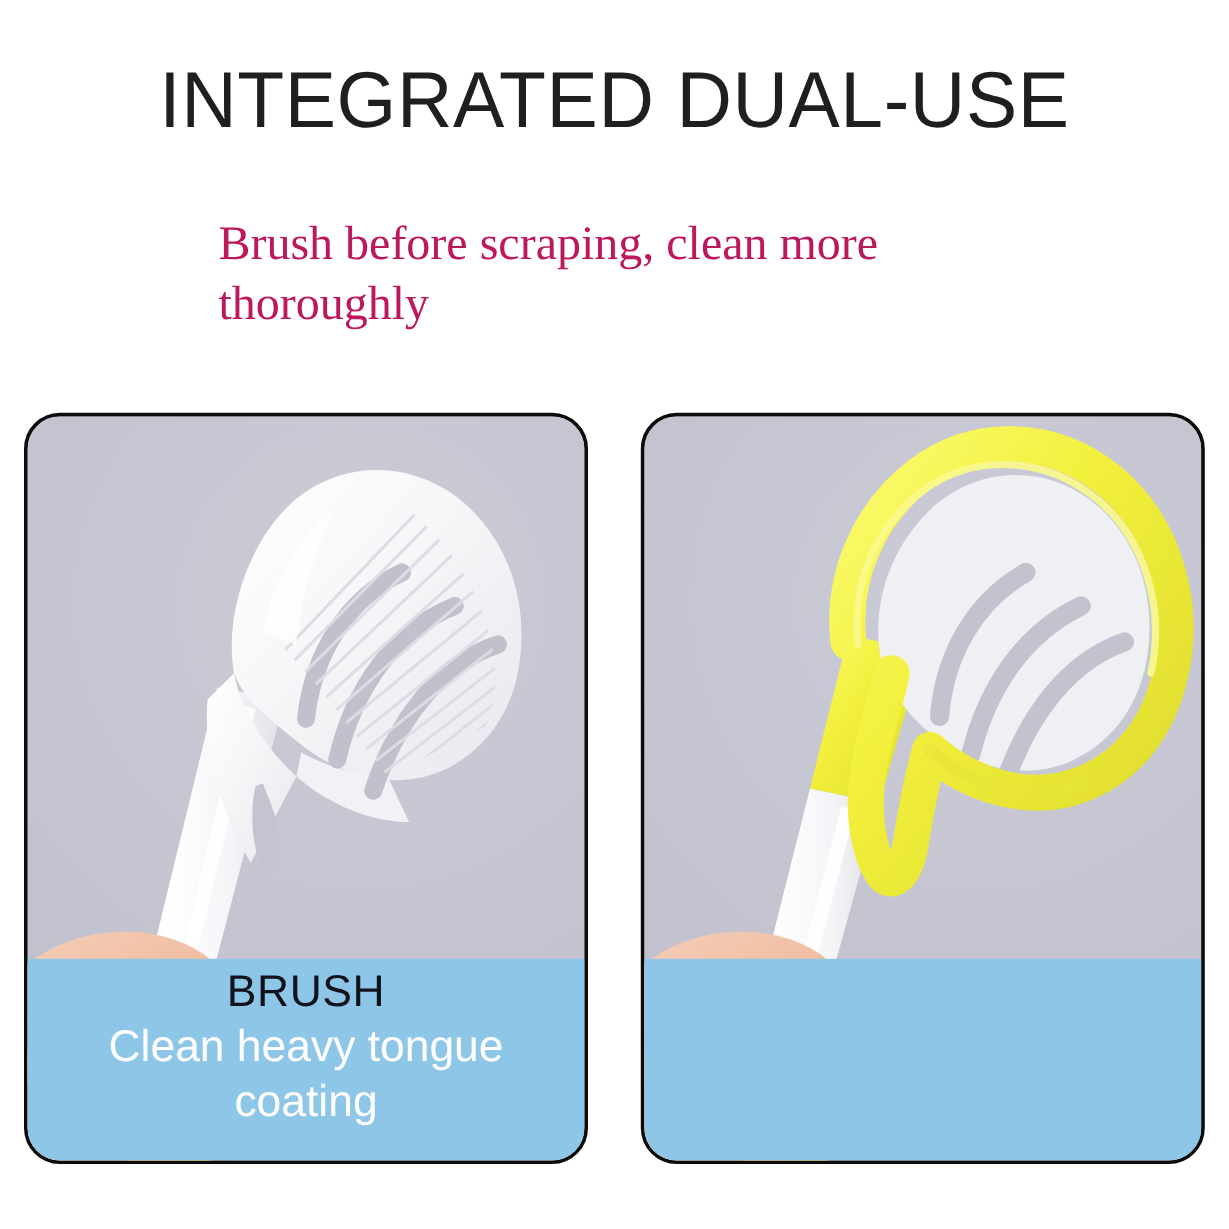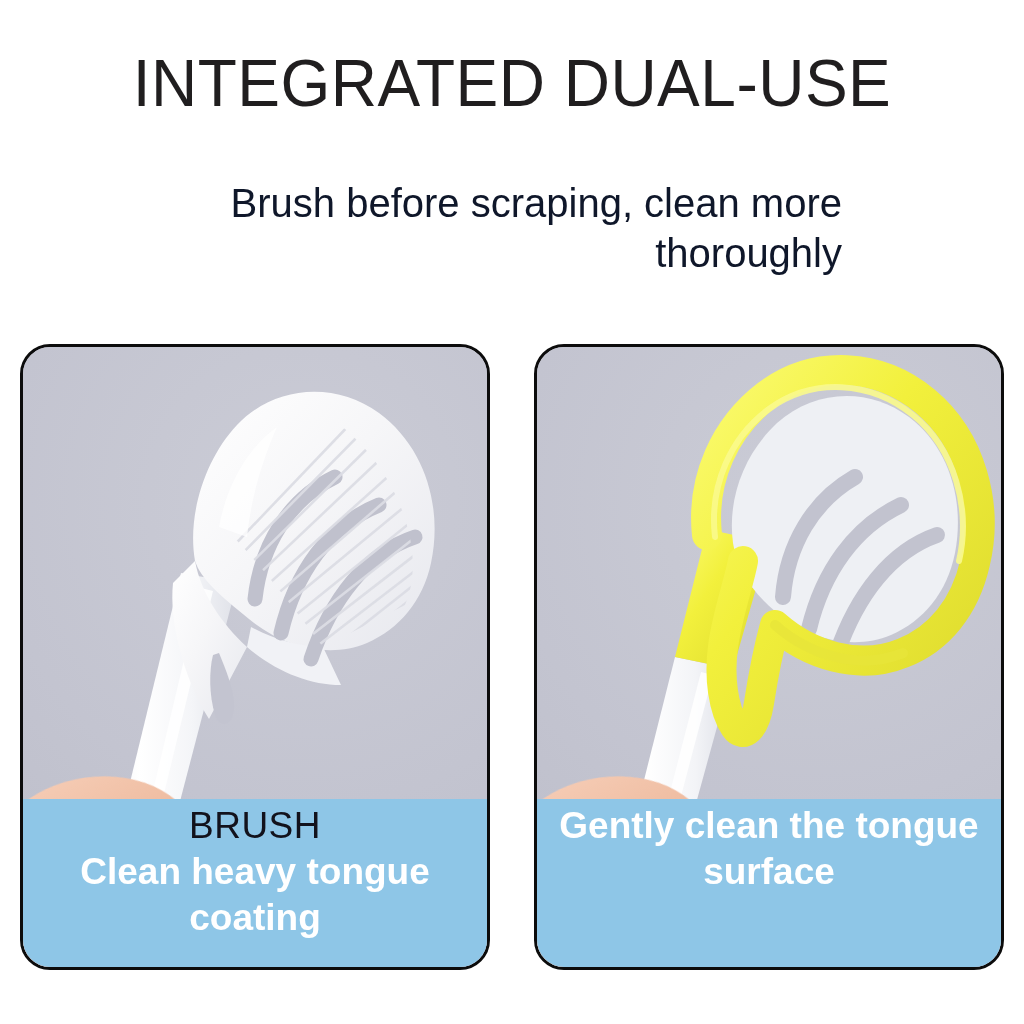--- a/index.html
+++ b/index.html
@@ -10,22 +10,22 @@
   
   .title{
     position:absolute;left:0;top:48px;width:1024px;text-align:center;
     font-size:66px;line-height:70px;letter-spacing:0.5px;
     color:#201e1f;font-weight:400;
     transform:scaleX(0.97);transform-origin:50% 50%;
     white-space:nowrap;
   }
   .subtitle{
     position:absolute;left:50%;top:178px;width:660px;margin-left:-330px;
-    text-align:right;font-size:40px;line-height:50px;
-    color:#0f172a;font-weight:400;
+    text-align:left;font-size:40px;line-height:50px;
+    color:#be185d;font-weight:400;font-family:Liberation Serif, serif;
   }
 
   
   .panel{
     position:absolute;top:344px;height:626px;
     border:3px solid #0c0c0c;border-radius:30px;
     background:#c5c6d2;overflow:hidden;box-sizing:border-box;
   }
   .panel.left{left:20px;width:470px;}
   .panel.right{left:534px;width:470px;}
@@ -74,21 +74,21 @@
     position:absolute;left:0;right:0;bottom:0;height:168px;
     background:#8ec6e7;
     display:flex;flex-direction:column;align-items:center;justify-content:flex-start;
     padding-top:4px;box-sizing:border-box;
   }
   .band-title{
     font-size:37px;line-height:46px;color:#12121c;font-weight:400;
     letter-spacing:0.5px;
   }
   .band-desc{
-    font-size:37px;line-height:46px;color:#ffffff;font-weight:700;
+    font-size:37px;line-height:46px;color:#ffffff;font-weight:400;
     text-align:center;width:100%;padding:0 6px;box-sizing:border-box;
   }
 </style>
 </head>
 <body>
 
 <div class="page">
 
   <div class="title">INTEGRATED DUAL-USE</div>
 
@@ -252,17 +252,16 @@
       <div class="hand">
         <div class="yellowtip"></div>
         <div class="finger f1"></div>
         <div class="finger f2"></div>
         <div class="finger f3"></div>
         <div class="thumbnail"></div>
       </div>
     </div>
 
     <div class="band">
-      <div class="band-desc">Gently clean the tongue surface</div>
     </div>
   </div>
 
 </div>
 
 </body></html>

